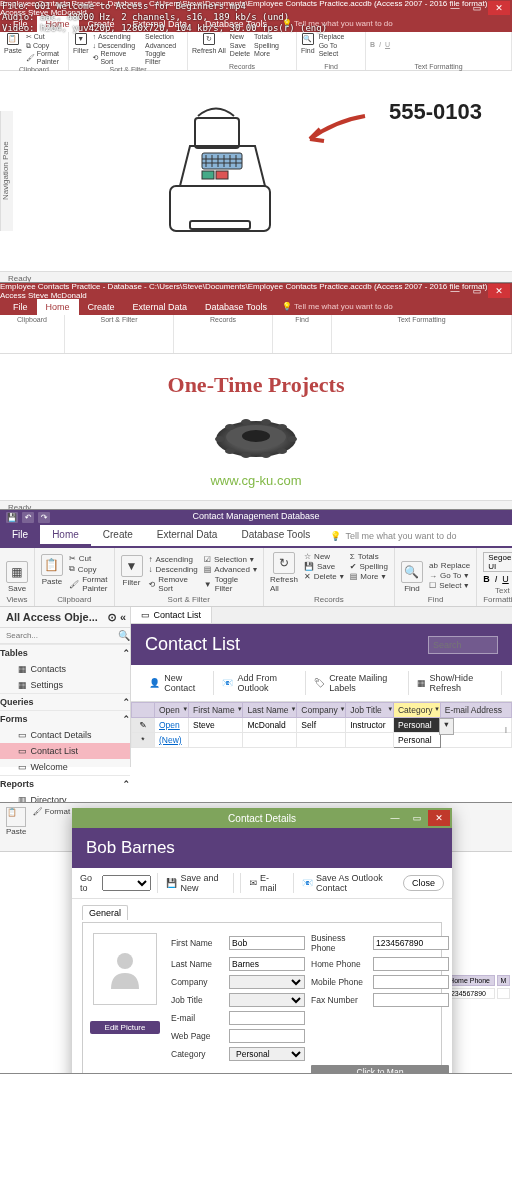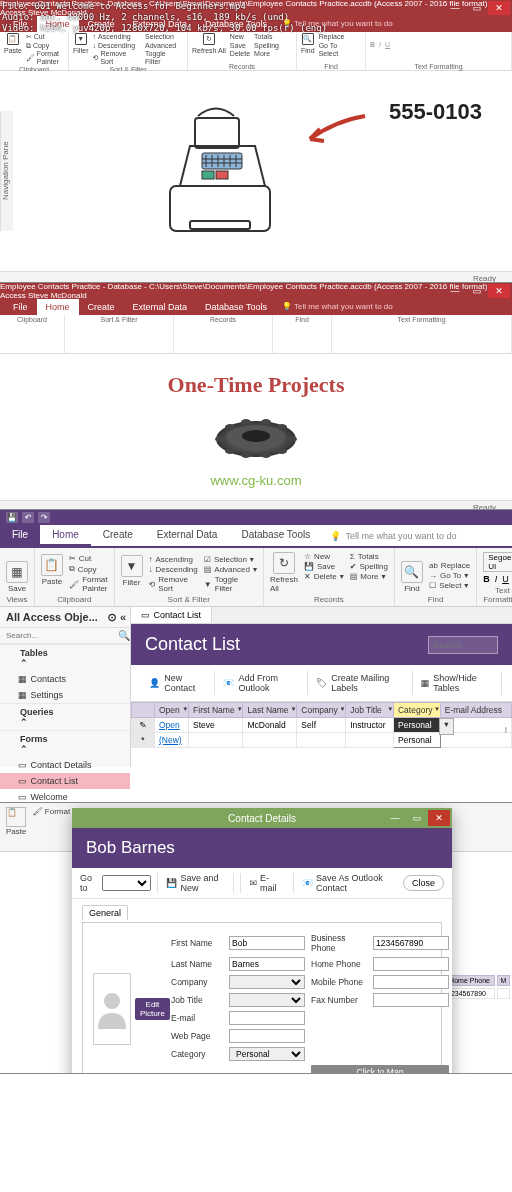--- a/index.html
+++ b/index.html
@@ -14,21 +14,21 @@
   .pA .tabbar { background:#a4373a; display:flex; padding-left:4px; }
   .pA .tabbar .tab { padding:3px 9px; font-size:9px; color:#fff; }
   .pA .tabbar .tab.active { background:#fff; color:#a4373a; }
   .pA .tabbar .tell { color:#f0c7c8; font-size:8px; padding:3px 6px; }
   .pA .ribbon { background:#fff; border-bottom:1px solid #ddd; height:38px; display:flex; }
   .pA .rgroup { border-right:1px solid #e5e5e5; padding:1px 4px 0; display:flex; flex-direction:column; justify-content:space-between; }
   .pA .rgroup .label { text-align:center; font-size:7px; color:#666; }
   .pA .rbtn { font-size:7px; color:#444; line-height:1.1; display:flex; align-items:center; gap:2px; }
   .pA .canvas { position:relative; background:#fff; }
   .pA .sidebar-label { position:absolute; left:0; top:40px; background:#f3f3f3; border-right:1px solid #ddd; width:12px; height:120px; writing-mode:vertical-rl; text-align:center; font-size:8px; color:#666; transform:rotate(180deg); }
-  .status { background:#f3f3f3; border-top:1px solid #ddd; height:12px; display:flex; align-items:center; padding:0 16px; font-size:8px; color:#666; justify-content:flex-end; }
+  .status { background:#f3f3f3; border-top:1px solid #ddd; height:12px; display:flex; align-items:center; padding:0 8px; font-size:8px; color:#666; justify-content:flex-start; }
   .big-phone { font-family: Arial Black, Arial; font-size:22px; font-weight:900; color:#222; }
   .pA .slide-text { font-family: Georgia, serif; font-size:22px; font-weight:bold; color:#b94545; }
   .watermark { position:absolute; left:50%; transform:translateX(-50%); bottom:12px; font-size:13px; color:#7bb53d; opacity:.95; }
   
   .p3 .topbar { background:#5a3e7b; height:15px; display:flex; align-items:center; padding-left:6px; gap:4px; }
   .p3 .topbar .qat { width:12px; height:11px; background:rgba(255,255,255,.2); border-radius:1px; display:flex; align-items:center; justify-content:center; font-size:8px; color:#fff;}
   .p3 .centertitle { position:absolute; left:0; right:0; text-align:center; color:#fff; font-size:9px; top:1px; pointer-events:none;}
   .p3 .tabbar { background:#fff; display:flex; border-bottom:2px solid #5a3e7b; }
   .p3 .tabbar .file { background:#5a3e7b; color:#fff; padding:4px 12px; font-size:10px; }
   .p3 .tabbar .tab { padding:4px 12px; font-size:10px; color:#444; }
@@ -40,21 +40,21 @@
   .p3 .rgroup .label { text-align:center; font-size:8px; color:#666; margin-top:2px; }
   .p3 .bigbtn { display:flex; flex-direction:column; align-items:center; font-size:8px; color:#444;}
   .p3 .bigbtn .ico { width:20px; height:20px; border:1px solid #bbb; border-radius:2px; margin-bottom:1px; display:flex; align-items:center; justify-content:center; font-size:12px;}
   .p3 .stack { display:flex; flex-direction:column; gap:1px; font-size:8px; color:#444;}
   .p3 .stack span { display:flex; align-items:center; gap:3px;}
   .p3 .body { display:flex; height:160px;}
   .p3 .nav { width:130px; background:#f7f7f7; border-right:1px solid #d8d8d8; display:flex; flex-direction:column; }
   .p3 .nav-h { padding:4px 6px; font-size:11px; font-weight:600; color:#333; border-bottom:1px solid #ddd; position:relative;}
   .p3 .nav .search { display:flex; align-items:center; padding:2px 4px; border-bottom:1px solid #e4e4e4;}
   .p3 .nav .search input { flex:1; border:none; background:transparent; font-size:8px;}
-  .p3 .nav .grp { font-size:9px; font-weight:600; padding:3px 20px; color:#333; border-top:1px solid #e8e8e8; display:flex; justify-content:space-between;flex-direction:column;}
+  .p3 .nav .grp { font-size:9px; font-weight:600; padding:3px 0; color:#333; border-top:1px solid #e8e8e8; display:flex; justify-content:space-between;}
   .p3 .nav .item { font-size:9px; padding:3px 6px 3px 18px; display:flex; align-items:center; gap:4px; color:#333;}
   .p3 .nav .item.sel { background:#f6b8c0; }
   .p3 .content { flex:1; display:flex; flex-direction:column; }
   .p3 .doctab { display:flex; background:#f0f0f0; border-bottom:1px solid #d8d8d8;}
   .p3 .doctab .dtab { padding:3px 10px; font-size:9px; border-right:1px solid #d8d8d8; background:#fff; display:flex; align-items:center; gap:4px;}
   .p3 .chead { background:#5a3e7b; color:#fff; padding:10px 14px; display:flex; justify-content:space-between; align-items:center;}
   .p3 .chead h2 { margin:0; font-size:18px; font-weight:400;}
   .p3 .chead input { width:60px; height:16px; border:1px solid rgba(255,255,255,.4); background:rgba(255,255,255,.15); color:#fff; font-size:9px; padding:0 4px;}
   .p3 .cmds { display:flex; gap:0; padding:6px 10px; border-bottom:1px solid #ddd;}
   .p3 .cmds .cb { display:flex; align-items:center; gap:4px; font-size:9px; color:#333; padding:2px 8px; border-right:1px solid #e0e0e0;}
@@ -84,21 +84,21 @@
   .p4 .dlg .dhead { background:#5a3e7b; color:#fff; padding:10px 14px; font-size:17px;}
   .p4 .dlg .dcmds { display:flex; gap:0; padding:5px 8px; border-bottom:1px solid #e0e0e0; align-items:center;}
   .p4 .dlg .dcmds .lab { font-size:9px; color:#333; margin-right:4px;}
   .p4 .dlg .dcmds select { font-size:9px; height:16px; width:60px;}
   .p4 .dlg .dcmds .cb { display:flex; align-items:center; gap:3px; font-size:9px; color:#333; padding:0 8px; border-left:1px solid #e0e0e0; margin-left:6px;}
   .p4 .dlg .dcmds .cb:first-of-type { border-right:1px solid #e0e0e0; padding-right:8px;}
   .p4 .dlg .dcmds .close { margin-left:auto; font-size:9px; padding:2px 8px; border:1px solid #bbb; border-radius:8px;}
   .p4 .dlg .gtab { padding:6px 10px 2px;}
   .p4 .dlg .gtab .t { display:inline-block; border:1px solid #ccc; border-bottom:none; padding:2px 6px; font-size:9px; background:#fff; border-radius:2px 2px 0 0;}
   .p4 .dlg .dform { border:1px solid #ccc; margin:0 10px 10px; padding:10px; display:flex; gap:14px;}
-  .p4 .pic { width:64px; display:flex; flex-direction:row; align-items:center; gap:4px;}
+  .p4 .pic { width:64px; display:flex; flex-direction:column; align-items:center; gap:16px;}
   .p4 .pic .ph { width:62px; height:70px; border:1px solid #ccc; display:flex; align-items:center; justify-content:center; color:#bbb;}
   .p4 .pic .eb { background:#5a3e7b; color:#fff; font-size:8px; padding:2px 5px; border-radius:2px; width:60px; text-align:center;}
   .p4 .fields { flex:1; display:grid; grid-template-columns: 52px 76px 56px 76px; row-gap:4px; column-gap:6px; align-items:center; font-size:8.5px; color:#333;}
   .p4 .fields input, .p4 .fields select { font-size:8.5px; height:14px; border:1px solid #aaa; padding:0 2px; width:100%; box-sizing:border-box;}
   .p4 .mapbtn { grid-column:3 / span 2; background:#888; color:#fff; text-align:center; height:15px; line-height:15px; font-size:8.5px; border-radius:1px;}
   .ico-s { display:inline-block; width:10px; height:10px; border:1px solid currentColor; border-radius:1px; font-size:7px; line-height:9px; text-align:center;}
 </style>
 </head>
 <body>
 
@@ -328,20 +328,21 @@
   <div class="status">
       <span>Ready</span>
     </div>
 </div>
 
 <div class="panel p3" style="height:292px">
   <div class="topbar" style="position:relative">
     <span class="qat">💾</span>
     <span class="qat">↶</span>
     <span class="qat">↷</span>
+    <div class="centertitle">Contact Management Database</div>
   </div>
   <div class="tabbar">
     <div class="file">File</div>
     <div class="tab active">Home</div>
     <div class="tab">Create</div>
     <div class="tab">External Data</div>
     <div class="tab">Database Tools</div>
     <div class="tell">
         <span>💡</span>
         <span>Tell me what you want to do</span>
@@ -473,21 +474,21 @@
         <div class="dtab">▭ <span>Contact List</span></div>
       </div>
       <div class="chead">
         <h2>Contact List</h2>
         <input placeholder="Search" style="">
       </div>
       <div class="cmds">
         <div class="cb">👤 <span>New Contact</span></div>
         <div class="cb">📧 <span>Add From Outlook</span></div>
         <div class="cb">🏷 <span>Create Mailing Labels</span></div>
-        <div class="cb">▦ <span>Show/Hide Tables</span></div>
+        <div class="cb">▦ <span>Show/Hide Refresh</span></div>
       </div>
       <table>
         <tbody>
             <tr>
           <th style="width:14px"></th>
           <th><span>Open</span><span class="dd">▾</span></th>
           <th><span>First Name</span><span class="dd">▾</span></th>
           <th><span>Last Name</span><span class="dd">▾</span></th>
           <th><span>Company</span><span class="dd">▾</span></th>
           <th><span>Job Title</span><span class="dd">▾</span></th>

